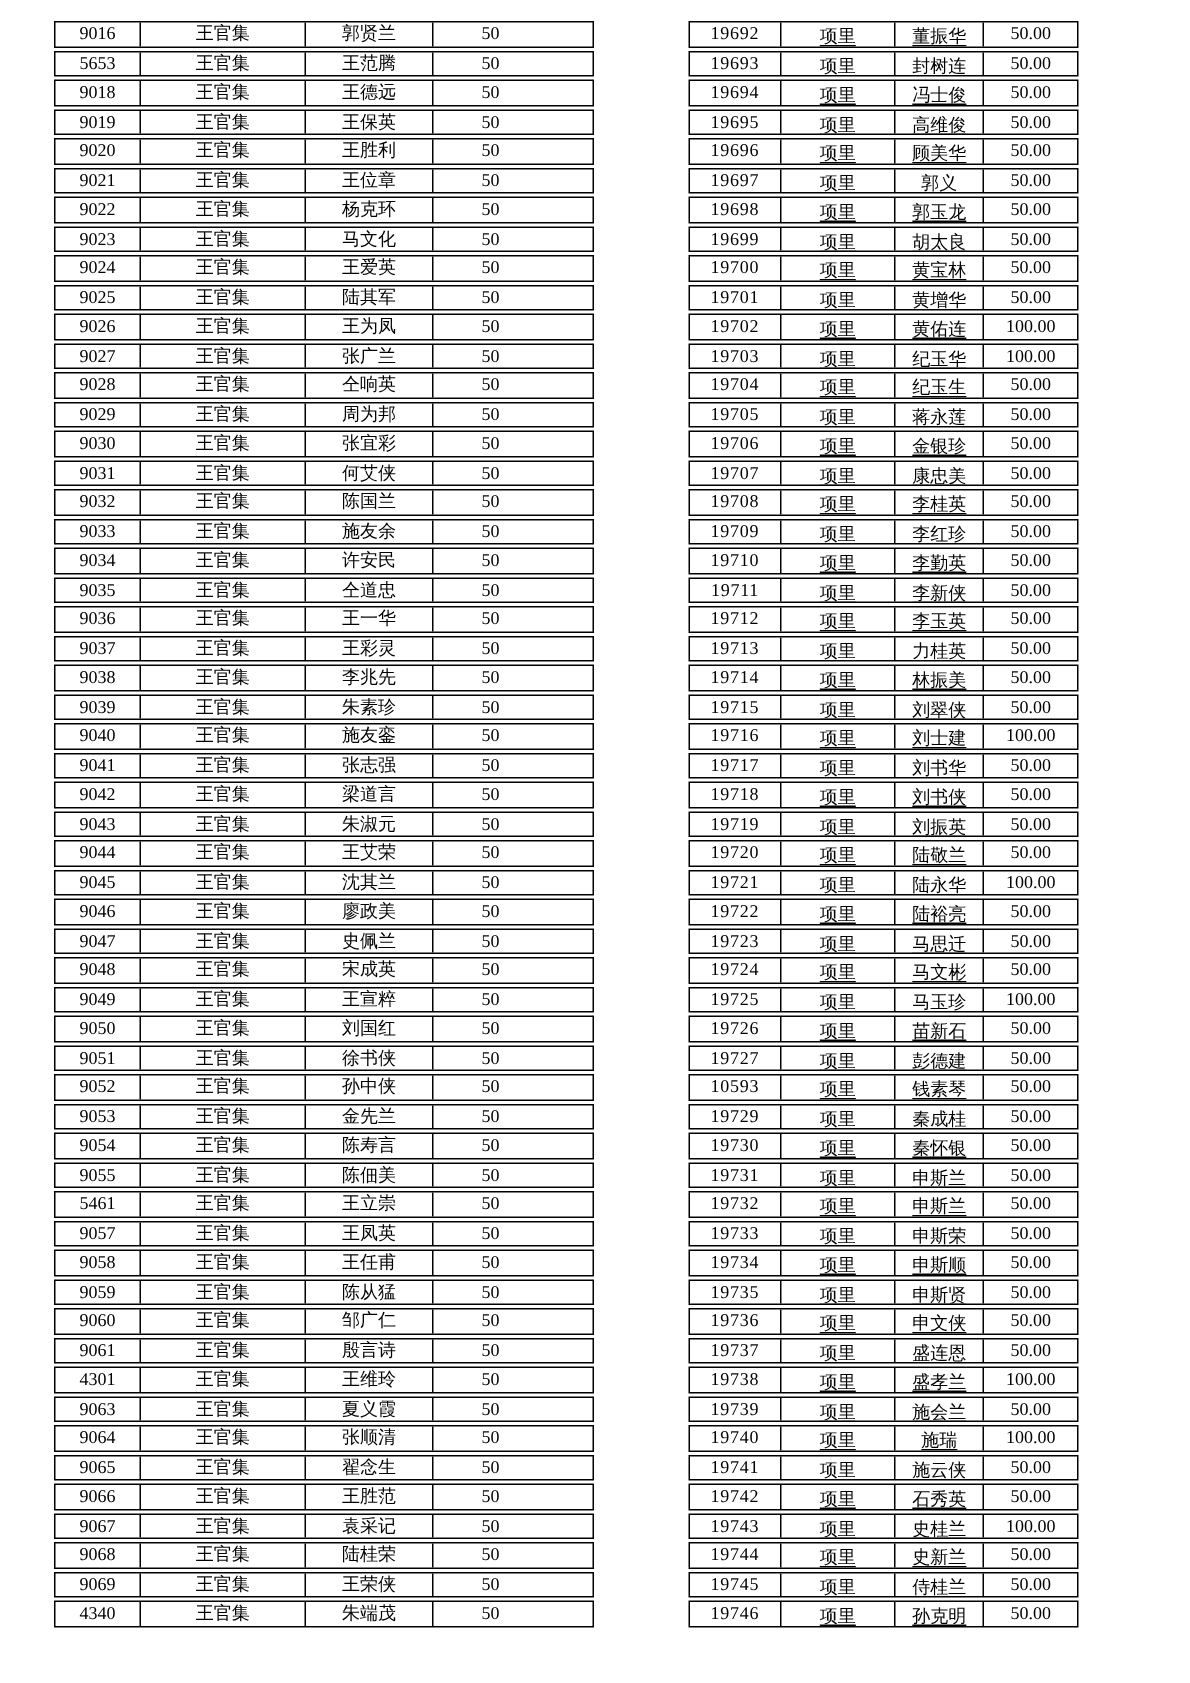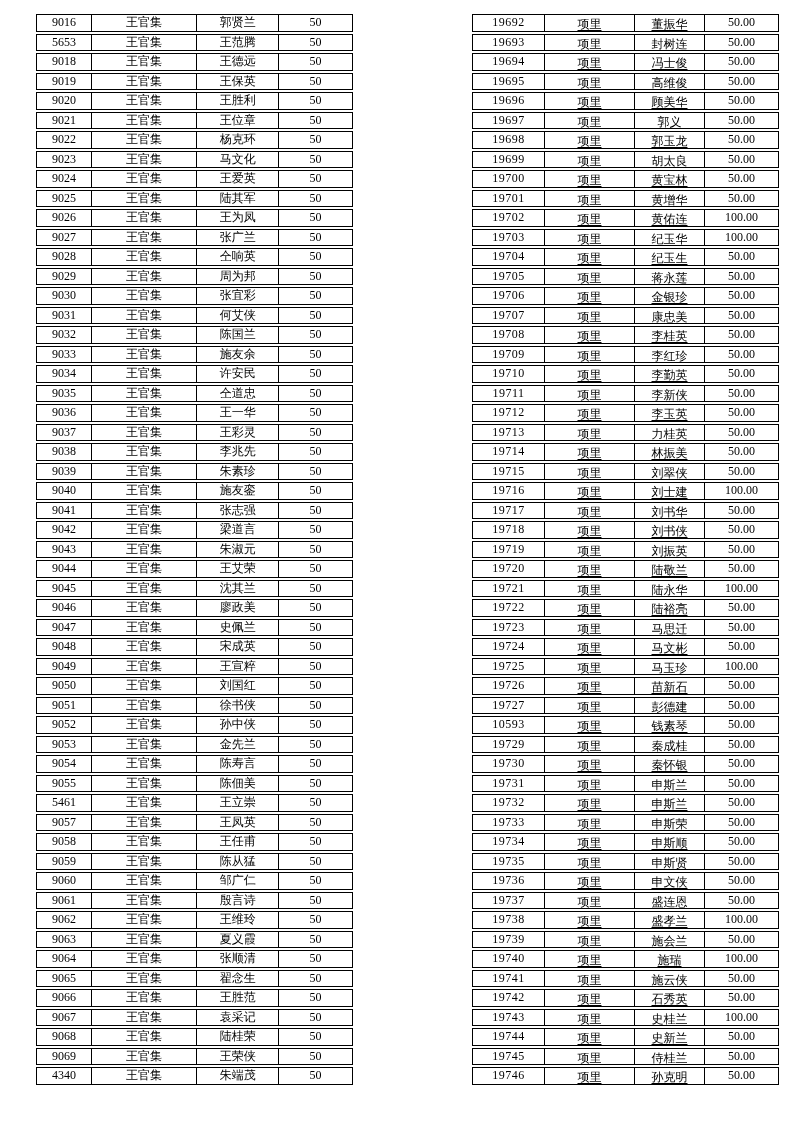--- a/index.html
+++ b/index.html
@@ -11,22 +11,22 @@
     width: 793px;
     height: 1122px;
     position: relative;
     font-family: "Liberation Serif", "DejaVu Serif", serif;
     color: #000000;
   }
   .roster-table {
     position: absolute;
     top: 14px;
   }
-  #left-table  { left: 36px;  width: 317px; }
-  #right-table { left: 472px; width: 307px; }
+  #left-table  { left: 36px;  width: 360px; }
+  #right-table { left: 459px; width: 260px; }
 
   .t-row {
     display: flex;
     border: 1px solid #000000;
     margin-bottom: 2px;
     box-sizing: border-box;
     background: #ffffff;
   }
   .t-cell {
     height: 15.5px;
@@ -335,21 +335,21 @@
       <div class="t-cell c-name">邹广仁</div>
       <div class="t-cell c-amount">50</div>
     </div>
     <div class="t-row">
       <div class="t-cell c-id">9061</div>
       <div class="t-cell c-place">王官集</div>
       <div class="t-cell c-name">殷言诗</div>
       <div class="t-cell c-amount">50</div>
     </div>
     <div class="t-row">
-      <div class="t-cell c-id">9062</div>
+      <div class="t-cell c-id">4301</div>
       <div class="t-cell c-place">王官集</div>
       <div class="t-cell c-name">王维玲</div>
       <div class="t-cell c-amount">50</div>
     </div>
     <div class="t-row">
       <div class="t-cell c-id">9063</div>
       <div class="t-cell c-place">王官集</div>
       <div class="t-cell c-name">夏义霞</div>
       <div class="t-cell c-amount">50</div>
     </div>

